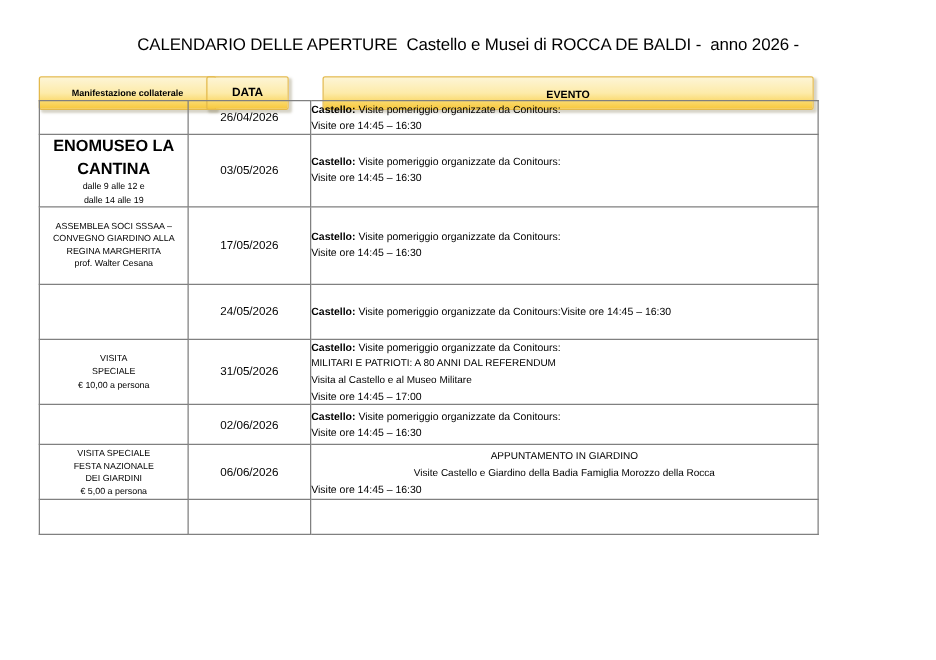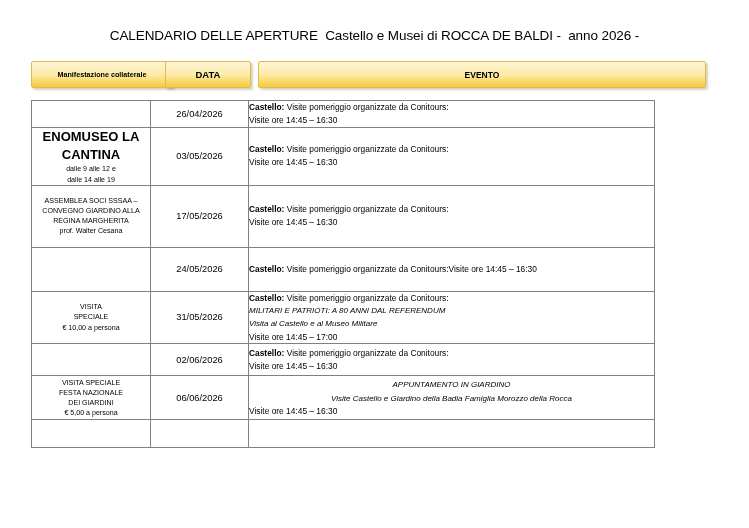--- a/index.html
+++ b/index.html
@@ -56,34 +56,34 @@
     font-weight: bold;
     color: #000;
   }
   #hdr-manifestazione {
     left: 31px;
     width: 142px;
     font-size: 7.2px;
   }
   #hdr-data {
     left: 165px;
-    width: 86px;
+    width: 66px;
     font-size: 9.5px;
   }
   #hdr-evento {
     left: 258px;
-    width: 448px;
+    width: 393px;
     font-size: 8.5px;
   }
 
   
   .cal-table {
     position: absolute;
     left: 31px;
-    top: 100px;
+    top: 80px;
     width: 623px;
     border-collapse: collapse;
     table-layout: fixed;
   }
   .cal-table td {
     border: 1px solid #808080;
     padding: 0;
     vertical-align: middle;
   }
   .col-manif { width: 119px; }
@@ -105,21 +105,20 @@
     white-space: nowrap;
   }
   .c-event {
     font-size: 8.4px;
     line-height: 1.52;
     padding: 3px 6px;
     text-align: left;
   }
   .c-event .lead { font-weight: bold; }
   .c-event .it {
-    font-style: italic;
     font-size: 8.0px;
   }
   .c-event .ctr {
     display: block;
     text-align: center;
   }
   .c-event .ln { display: block; }
 
   .va-top { vertical-align: top; }
   .va-mid { vertical-align: middle; }

